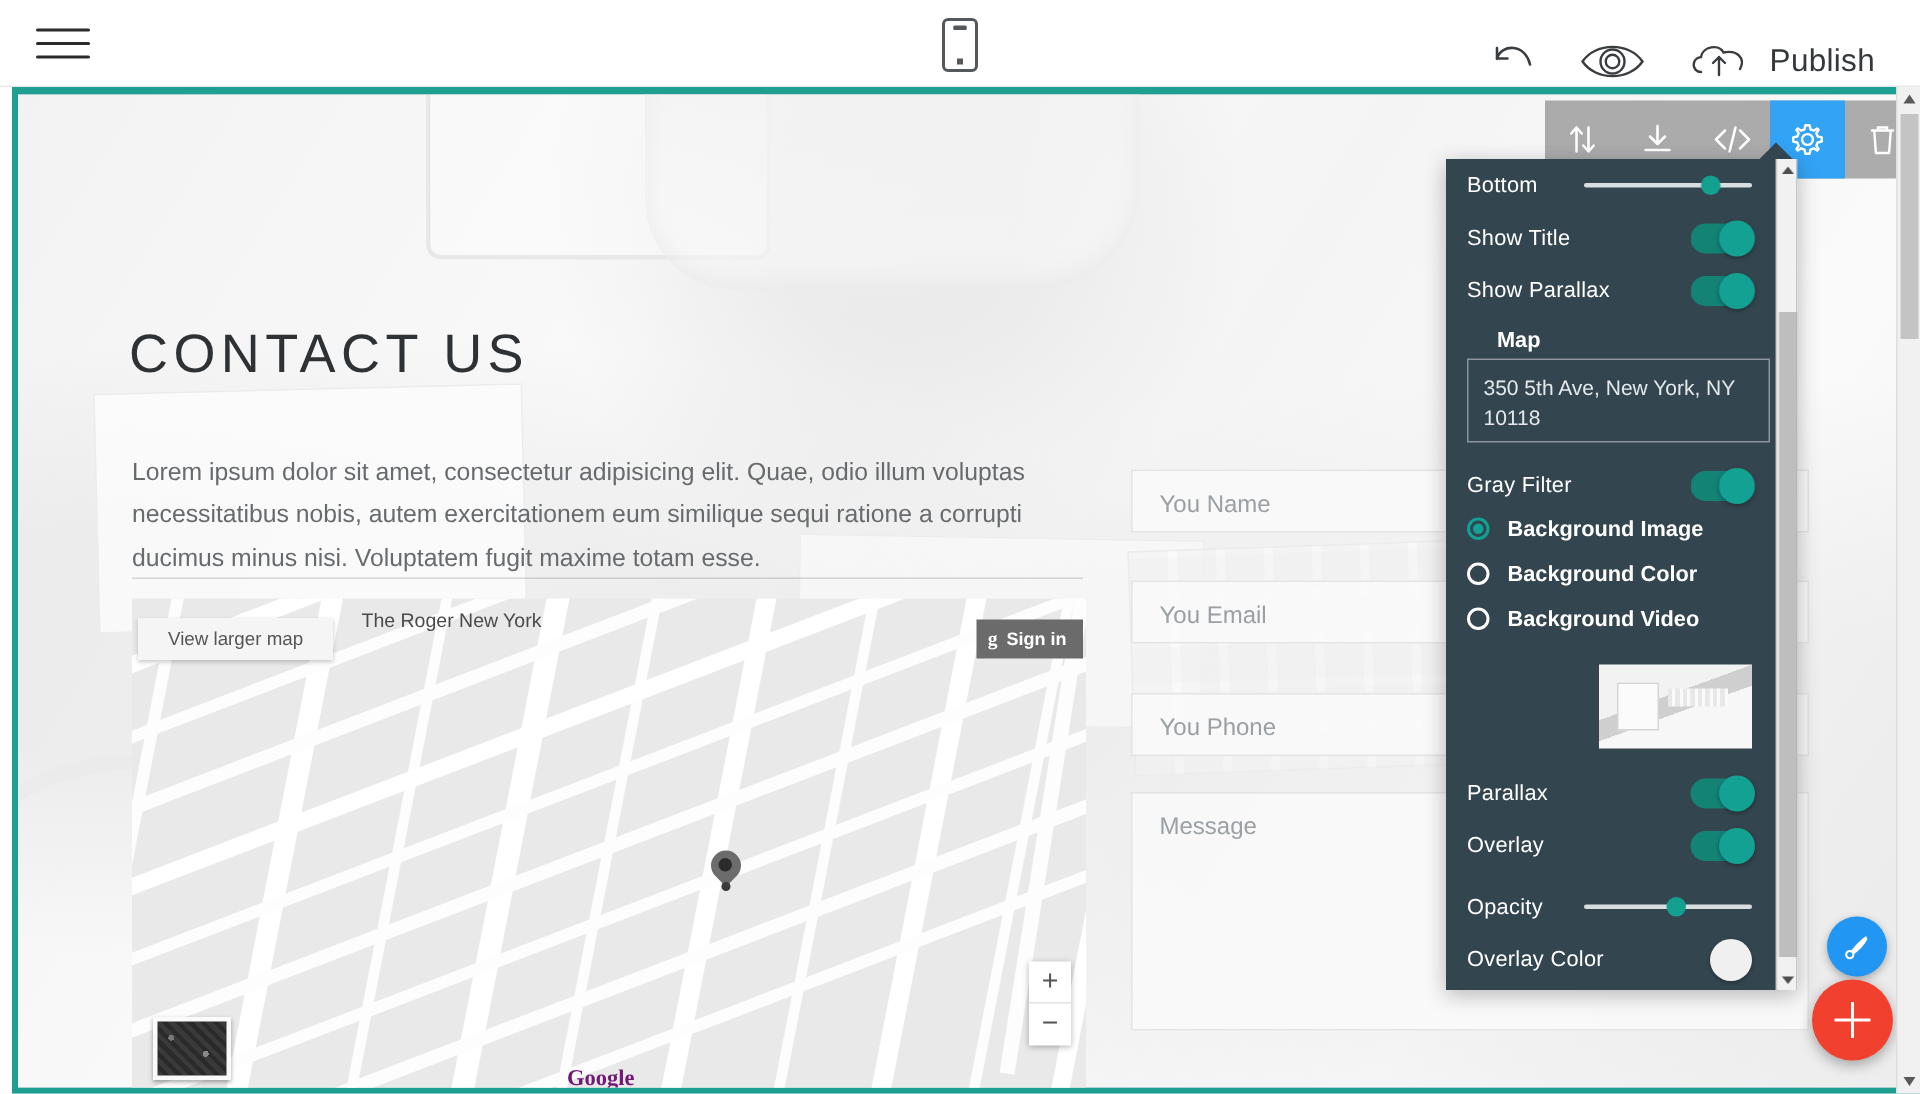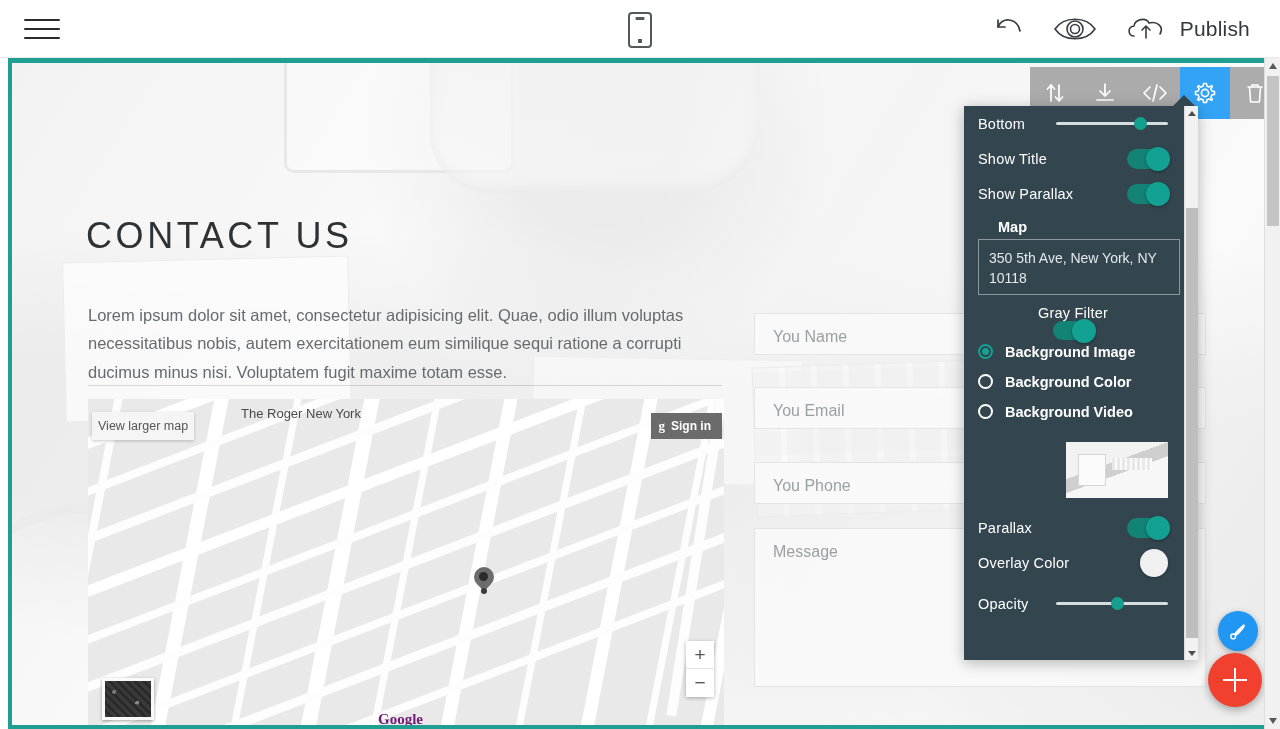--- a/index.html
+++ b/index.html
@@ -34,21 +34,21 @@
   }
   #mobile-preview-icon::before {
     content: ""; position: absolute; left: 50%; transform: translateX(-50%);
     top: 3px; width: 9px; height: 3px; background: #55595c; border-radius: 1px;
   }
   #mobile-preview-icon::after {
     content: ""; position: absolute; left: 50%; transform: translateX(-50%);
     bottom: 3px; width: 4px; height: 4px; background: #55595c;
   }
 
-  .tb-right { position: absolute; right: 0; top: 0; height: 58px; display: flex; align-items: center; }
+  .tb-right { position: absolute; right: 0; top: 12px; height: 58px; display: flex; align-items: center; }
   .tb-btn { margin-right: 26px; cursor: pointer; display: flex; align-items: center; }
   #publish-btn { margin-right: 30px; gap: 10px; }
   #publish-label { font-size: 21px; color: #35383a; letter-spacing: .2px; }
 
   
   #section {
     position: absolute; left: 8px; top: 58px;
     width: 1280px; height: 671px;
     border: 4px solid #1f9e92;
     border-top-width: 5px;
@@ -150,21 +150,21 @@
     position: absolute; top: 0; left: 0; width: 20px; height: 20px; border-radius: 50% 50% 50% 0;
     transform: rotate(-45deg); background: #6c6c6c;
   }
   #map-pin .dot {
     position: absolute; top: 5px; left: 5px; width: 9px; height: 9px; border-radius: 50%; background: #2b2b2b;
   }
   #map-pin .tip {
     position: absolute; top: 21px; left: 7px; width: 6px; height: 6px; border-radius: 50%; background: #3a3a3a;
   }
   #view-larger-map {
-    position: absolute; left: 4px; top: 13px; padding: 7px 6px;
+    position: absolute; left: 4px; top: 13px; padding: 7px 20px;
     background: #f5f5f5; color: #555; font-size: 12.5px;
     box-shadow: 0 1px 3px rgba(0,0,0,.22); cursor: pointer;
   }
   #map-signin {
     position: absolute; right: 2px; top: 14px;
     background: #6b6b6b; color: #fff; font-size: 12px; font-weight: bold;
     padding: 5px 11px 5px 8px; display: flex; align-items: center; gap: 6px; cursor: pointer;
   }
   #map-signin .g { font-family: "Liberation Serif", serif; font-size: 13px; }
   #map-zoom {
@@ -491,21 +491,21 @@
     <div class="srow">
       <span class="slabel">Show Parallax</span>
       <div class="toggle">
           <div class="knob"></div>
         </div>
     </div>
 
     <div class="sect-label">Map</div>
     <textarea id="map-field" value="350 5th Ave, New York, NY 10118" style="">350 5th Ave, New York, NY 10118</textarea>
 
-    <div class="srow" style="margin-top:6px;flex-direction:column;">
+    <div class="srow" style="margin-top:6px;">
       <span class="slabel">Gray Filter</span>
       <div class="toggle">
           <div class="knob"></div>
         </div>
     </div>
 
     <div class="radio-row" style="margin-top:4px;">
       <div class="radio on"></div>
       <span class="radio-label">Background Image</span>
     </div>
@@ -522,31 +522,37 @@
         <div id="img-thumb"></div>
       </div>
 
     <div class="srow" style="margin-top:12px;">
       <span class="slabel">Parallax</span>
       <div class="toggle">
           <div class="knob"></div>
         </div>
     </div>
 
-
     <div class="srow">
-      <span class="slabel">Overlay Color</span>
-      <div id="overlay-color-swatch" style="background: rgb(240, 240, 240);"></div>
+      <span class="slabel">Overlay</span>
+      <div class="toggle">
+          <div class="knob"></div>
+        </div>
     </div>
 
     <div class="srow" style="margin-top:6px;">
       <span class="slabel">Opacity</span>
       <div class="sl-track">
         <div class="sl-thumb" id="opacity-thumb" style="left: 55.1px;"></div>
       </div>
+    </div>
+
+    <div class="srow">
+      <span class="slabel">Overlay Color</span>
+      <div id="overlay-color-swatch" style="background: rgb(240, 240, 240);"></div>
     </div>
   </div>
 
   <div id="panel-scroll">
     <div class="ps-arrow up">
         <i></i>
       </div>
     <div id="ps-thumb"></div>
     <div class="ps-arrow down">
         <i></i>

